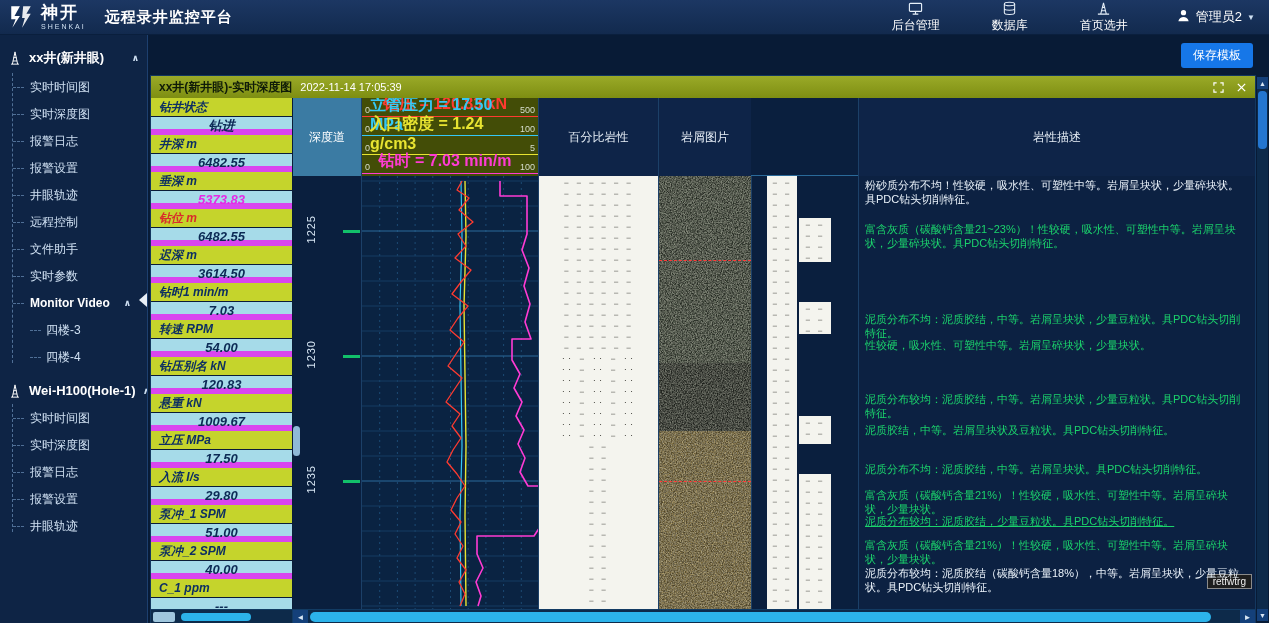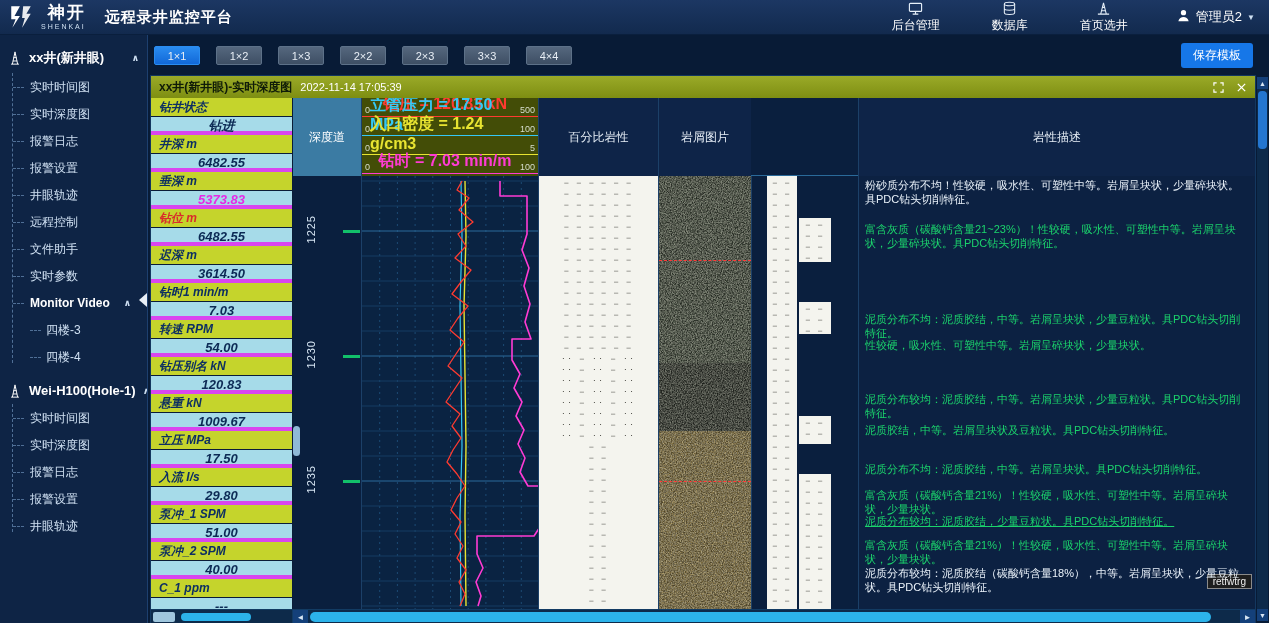--- a/index.html
+++ b/index.html
@@ -1,21 +1,21 @@
 <!DOCTYPE html>
 <html><head>
 <meta charset="utf-8">
 <style>
   html,body{margin:0;padding:0;background:#06142b;}
   *{box-sizing:border-box;font-family:"Liberation Sans","DejaVu Sans",sans-serif;}
   .stage{position:relative;width:1269px;height:623px;overflow:hidden;background:#081b36;color:#dfe9f5;}
 
   
   .topbar{position:relative;height:35px;display:flex;align-items:center;padding:0 14px 0 8px;
-          background:linear-gradient(#1c3763,#122a4e);border-bottom:1px solid #0a1f3d;text-align:right;}
+          background:linear-gradient(#1c3763,#122a4e);border-bottom:1px solid #0a1f3d;}
   .brand{display:flex;align-items:center;gap:7px;}
   .logo{display:inline-flex;color:#fff;}
   .brand-text{display:flex;flex-direction:column;line-height:1;}
   .brand-name{font-size:17px;font-weight:bold;color:#fff;letter-spacing:2px;}
   .brand-sub{font-size:7px;color:#cfe0f2;letter-spacing:2px;margin-top:2px;}
   .app-title{font-size:15px;font-weight:bold;color:#fff;margin-left:12px;letter-spacing:1px;}
   .top-nav{margin-left:auto;display:flex;align-items:center;gap:52px;}
   .nav-item{display:flex;flex-direction:column;align-items:center;gap:1px;color:#fff;font-size:12px;cursor:pointer;}
   .nav-item .nv-icon{color:#e8f1fa;height:15px;display:flex;align-items:center;}
   .user-menu{display:flex;align-items:center;gap:5px;color:#fff;font-size:13px;margin-left:48px;cursor:pointer;}
@@ -57,21 +57,21 @@
   .panel-actions{margin-left:auto;display:flex;gap:12px;color:#fff;align-items:center;}
   .panel-actions span{cursor:pointer;display:inline-flex;}
 
   .panel-body{flex:none;height:511px;display:flex;}
 
   
   .params-col{width:142px;flex:none;overflow:hidden;border-right:1px solid #0a1c38;}
   .p-label{height:19px;line-height:18px;background:#c5d42c;color:#0d2f62;font-size:12px;font-weight:bold;font-style:italic;
            padding-left:8px;border-bottom:1px solid #0a1c38;white-space:nowrap;}
   .p-value{height:18px;line-height:17px;background:#a6dbe9;color:#0c2a55;font-size:13px;font-weight:bold;font-style:italic;
-           text-align:center;border-bottom:4px solid #d946ef;}
+           text-align:center;border-bottom:6px solid #d946ef;}
 
   
   .chart-area{position:relative;flex:1;overflow:hidden;background:#0a1f3e;}
   .chart-header{position:relative;height:78px;border-bottom:1px solid #2a6a9a;}
   .chart-body{position:relative;height:433px;}
   .c-depth{position:absolute;left:0;width:68px;}
   .c-curve{position:absolute;left:68px;width:177px;}
   .c-pct{position:absolute;left:245px;width:120px;}
   .c-img{position:absolute;left:365px;width:93px;}
   .c-interp{position:absolute;left:458px;width:107px;}
@@ -242,29 +242,20 @@
             <div class="tree-item">报警日志</div>
             <div class="tree-item">报警设置</div>
             <div class="tree-item">井眼轨迹</div>
           </div>
         </div>
       <div class="sidebar-handle"></div>
     </aside>
 
     <div class="content">
       <div class="toolbar">
-        <div class="layout-buttons" id="layout-buttons">
-            <button class="lay-btn active">1×1</button>
-            <button class="lay-btn">1×2</button>
-            <button class="lay-btn">1×3</button>
-            <button class="lay-btn">2×2</button>
-            <button class="lay-btn">2×3</button>
-            <button class="lay-btn">3×3</button>
-            <button class="lay-btn">4×4</button>
-          </div>
         <button class="save-btn">保存模板</button>
       </div>
 
       <section class="panel">
         <div class="panel-header">
           <span class="panel-title">xx井(新井眼)-实时深度图</span>
           <span class="panel-time">2022-11-14 17:05:39</span>
           <span class="panel-actions">
             <span>
                 <svg viewBox="0 0 12 12" width="11" height="11">

